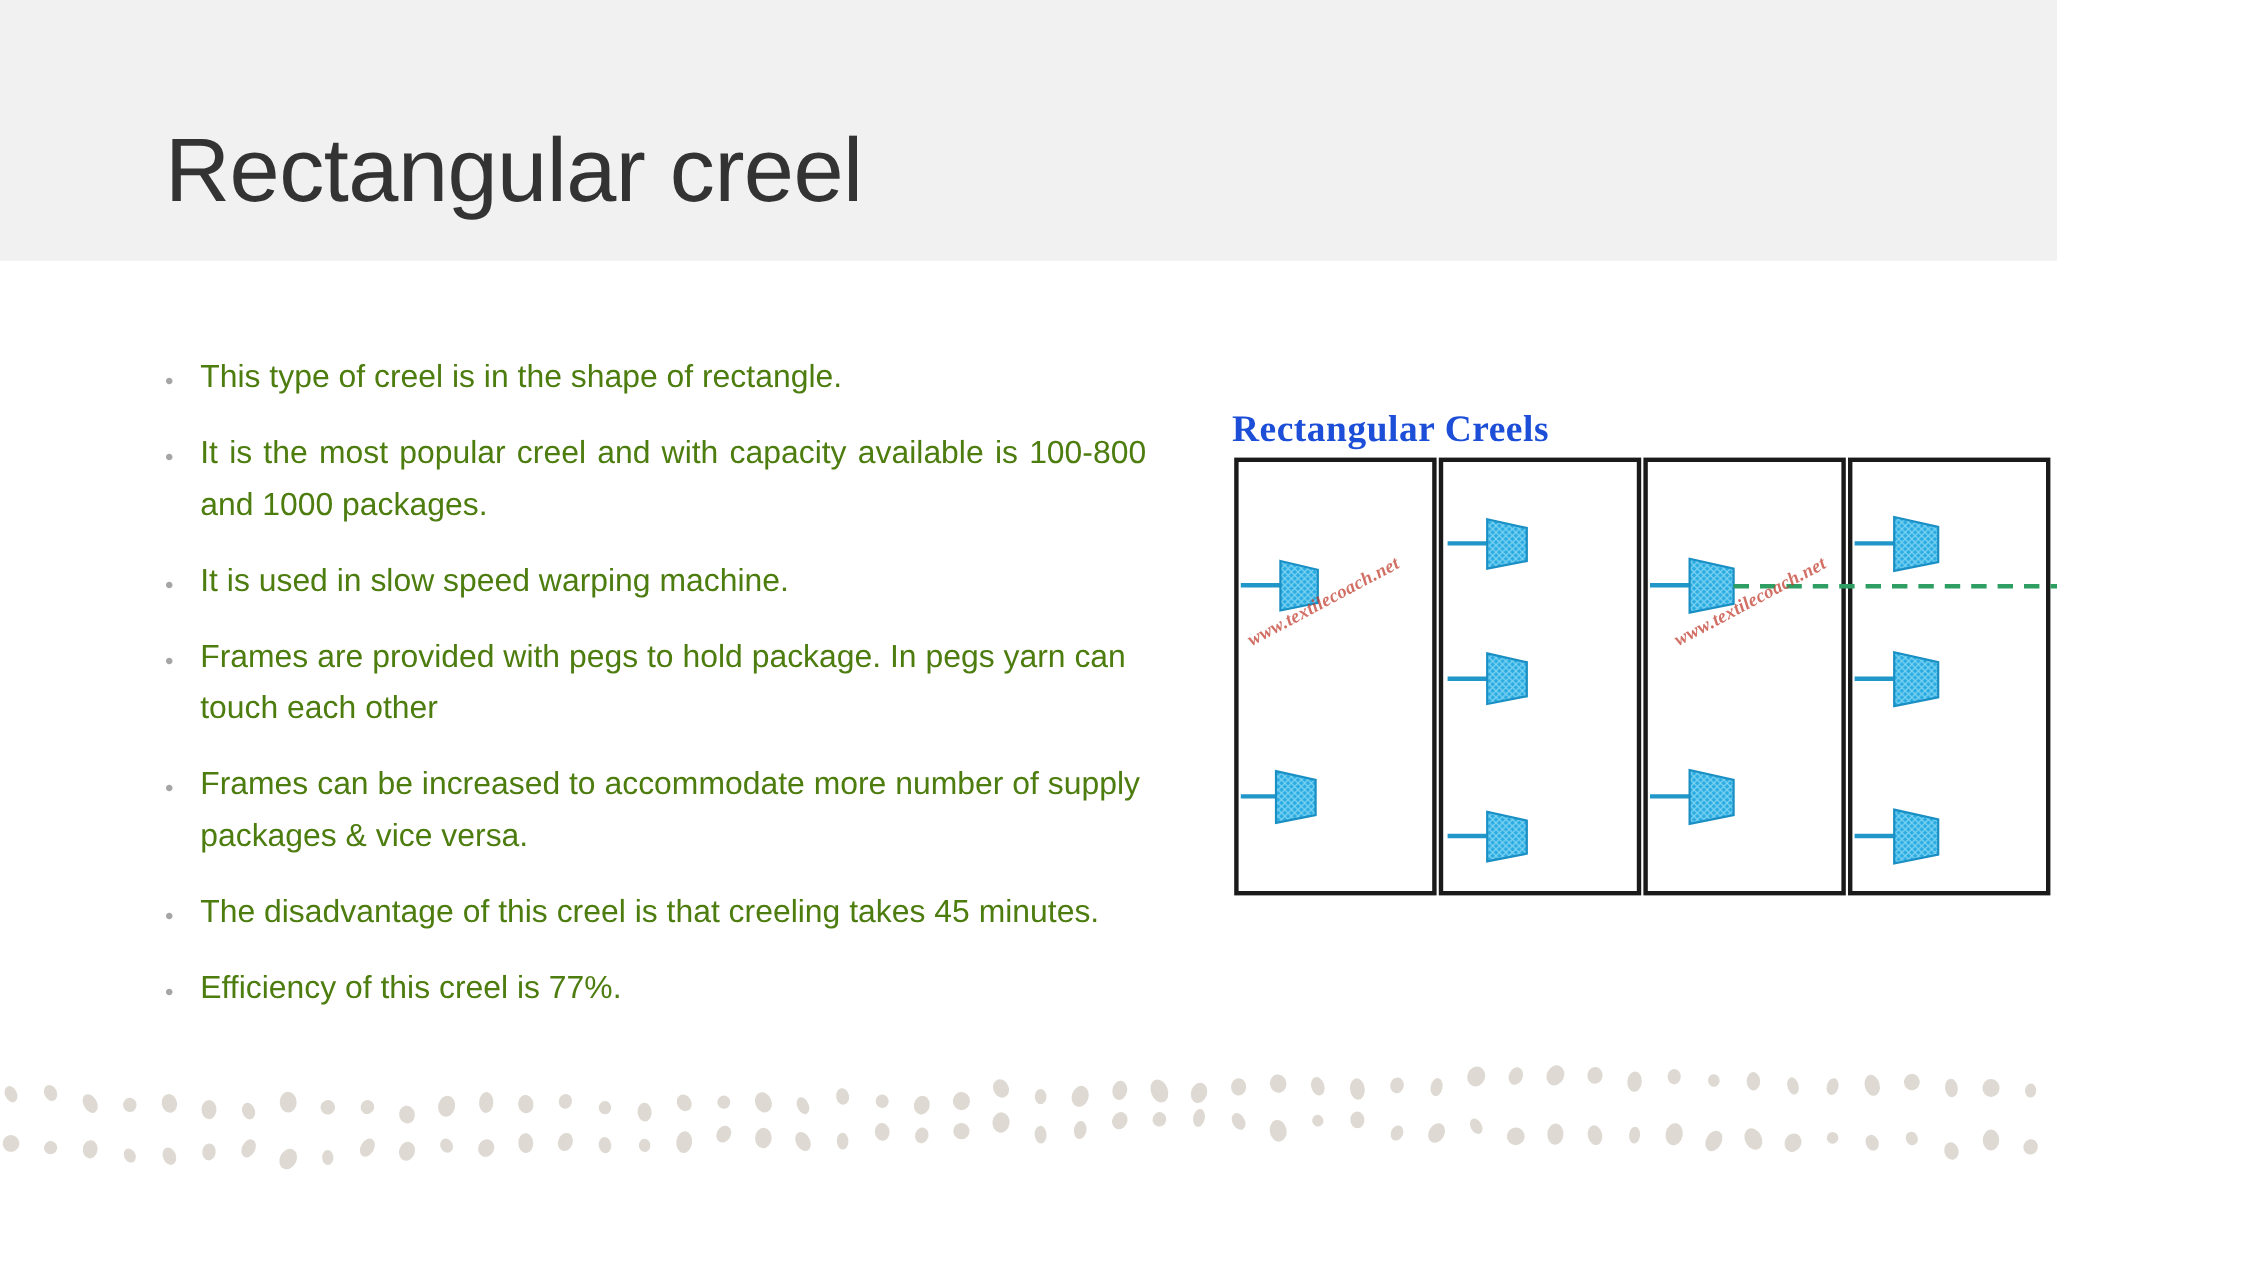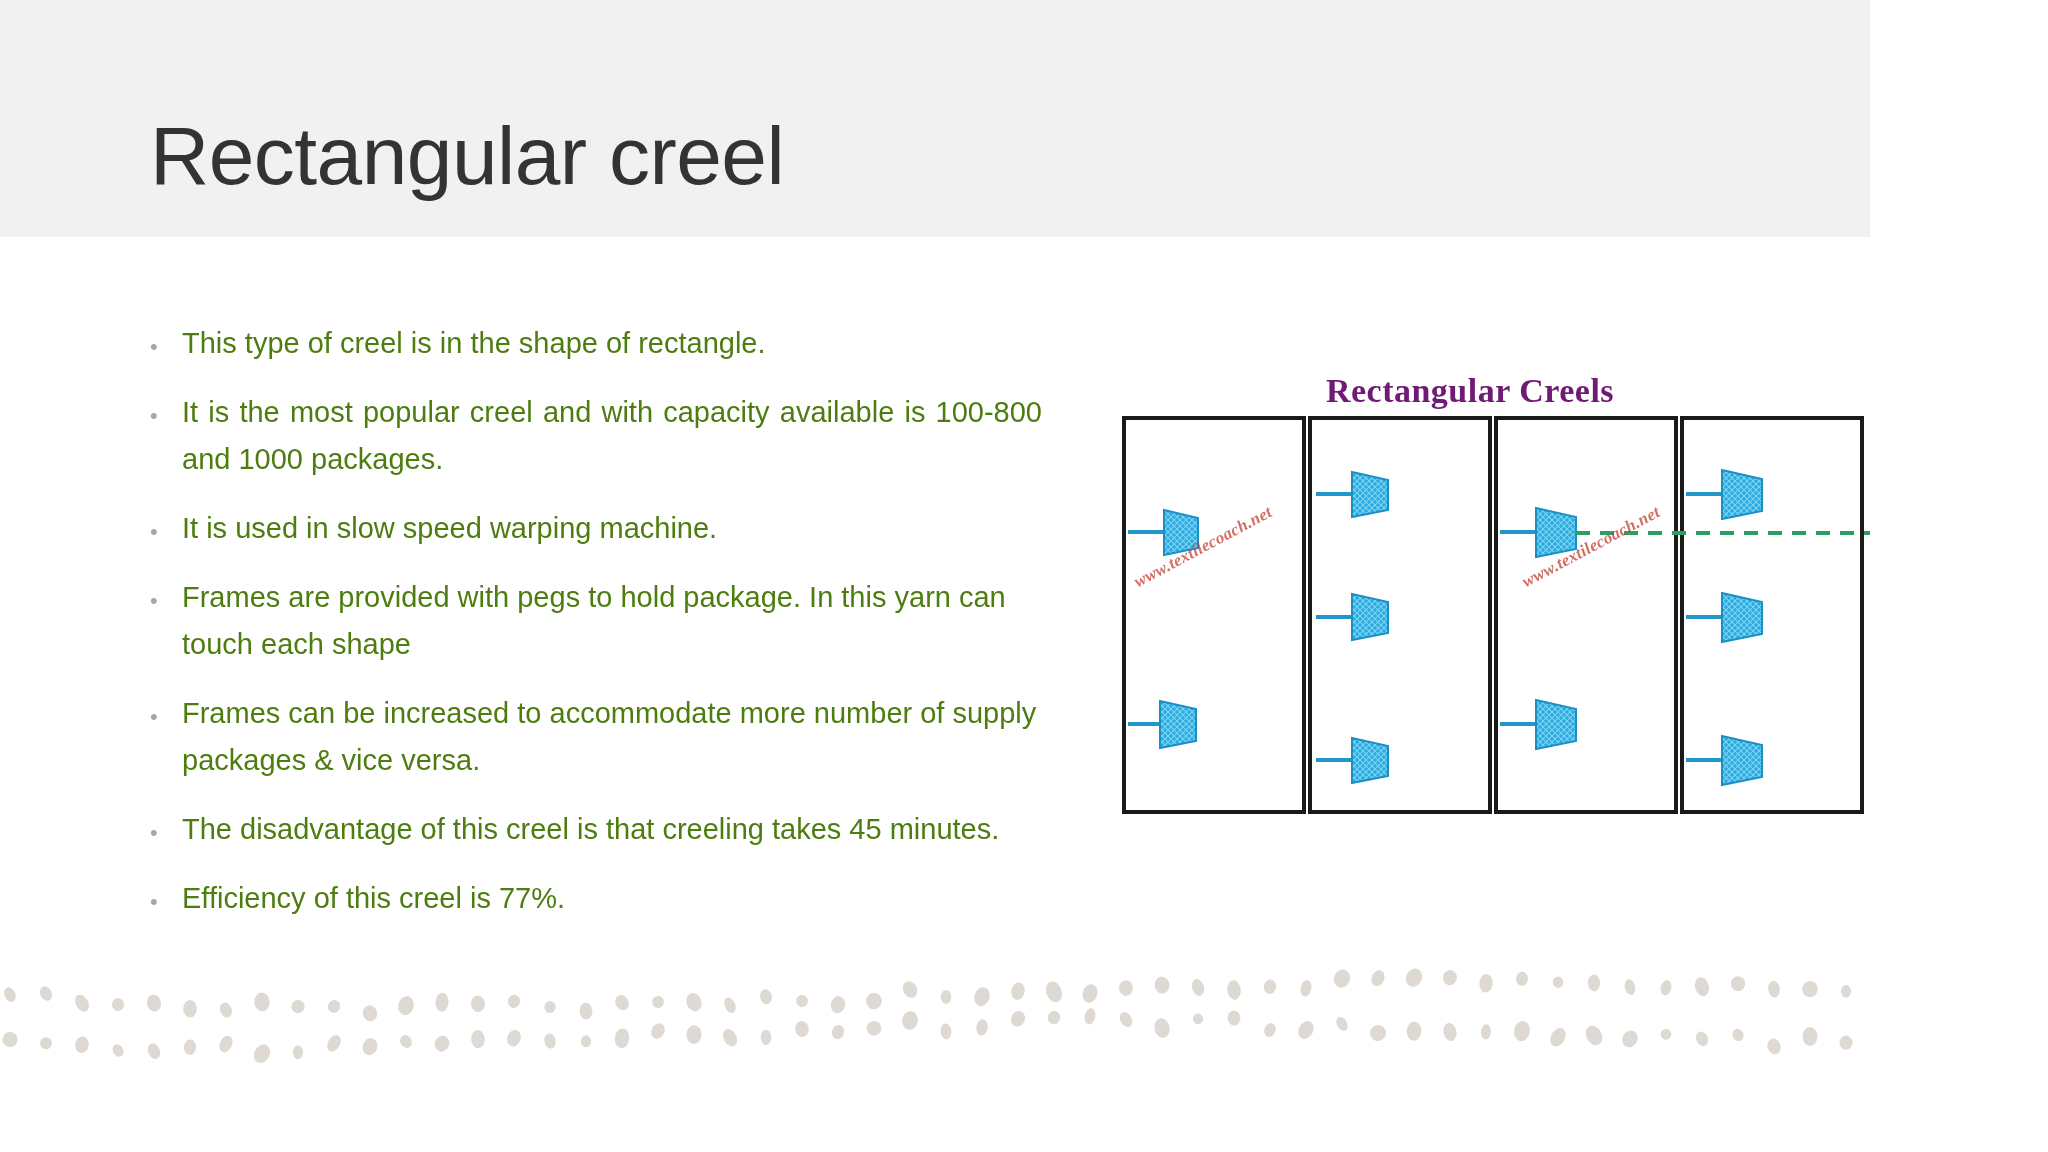--- a/index.html
+++ b/index.html
@@ -79,25 +79,24 @@
     top: 372px;
     width: 820px;
     height: 470px;
     background: #ffffff;
   }
   .diagram-title {
     position: absolute;
     left: 0;
     top: 0;
     width: 700px;
-    text-align: center;
     font-family: "Liberation Serif", serif;
     font-weight: 700;
     font-size: 34px;
-    color: #701a75;
+    color: #1d4ed8;
     letter-spacing: 0.5px;
   }
   .diagram-svg {
     position: absolute;
     left: 0;
     top: 40px;
   }
   .watermark {
     position: absolute;
     font-family: "Liberation Serif", serif;
@@ -153,21 +152,21 @@
       <span class="bullet-text">It is the most popular creel and with capacity available is 100-800 and 1000 packages.</span>
     </div>
 
     <div class="bullet-row">
       <span class="bullet-dot">•</span>
       <span class="bullet-text nojustify">It is used in slow speed warping machine.</span>
     </div>
 
     <div class="bullet-row">
       <span class="bullet-dot">•</span>
-      <span class="bullet-text nojustify">Frames are provided with pegs to hold package. In this yarn can touch each shape</span>
+      <span class="bullet-text nojustify">Frames are provided with pegs to hold package. In pegs yarn can touch each other</span>
     </div>
 
     <div class="bullet-row">
       <span class="bullet-dot">•</span>
       <span class="bullet-text nojustify">Frames can be increased to accommodate more number of supply packages &amp; vice versa.</span>
     </div>
 
     <div class="bullet-row">
       <span class="bullet-dot">•</span>
       <span class="bullet-text nojustify">The disadvantage of this creel is that creeling takes 45 minutes.</span>

